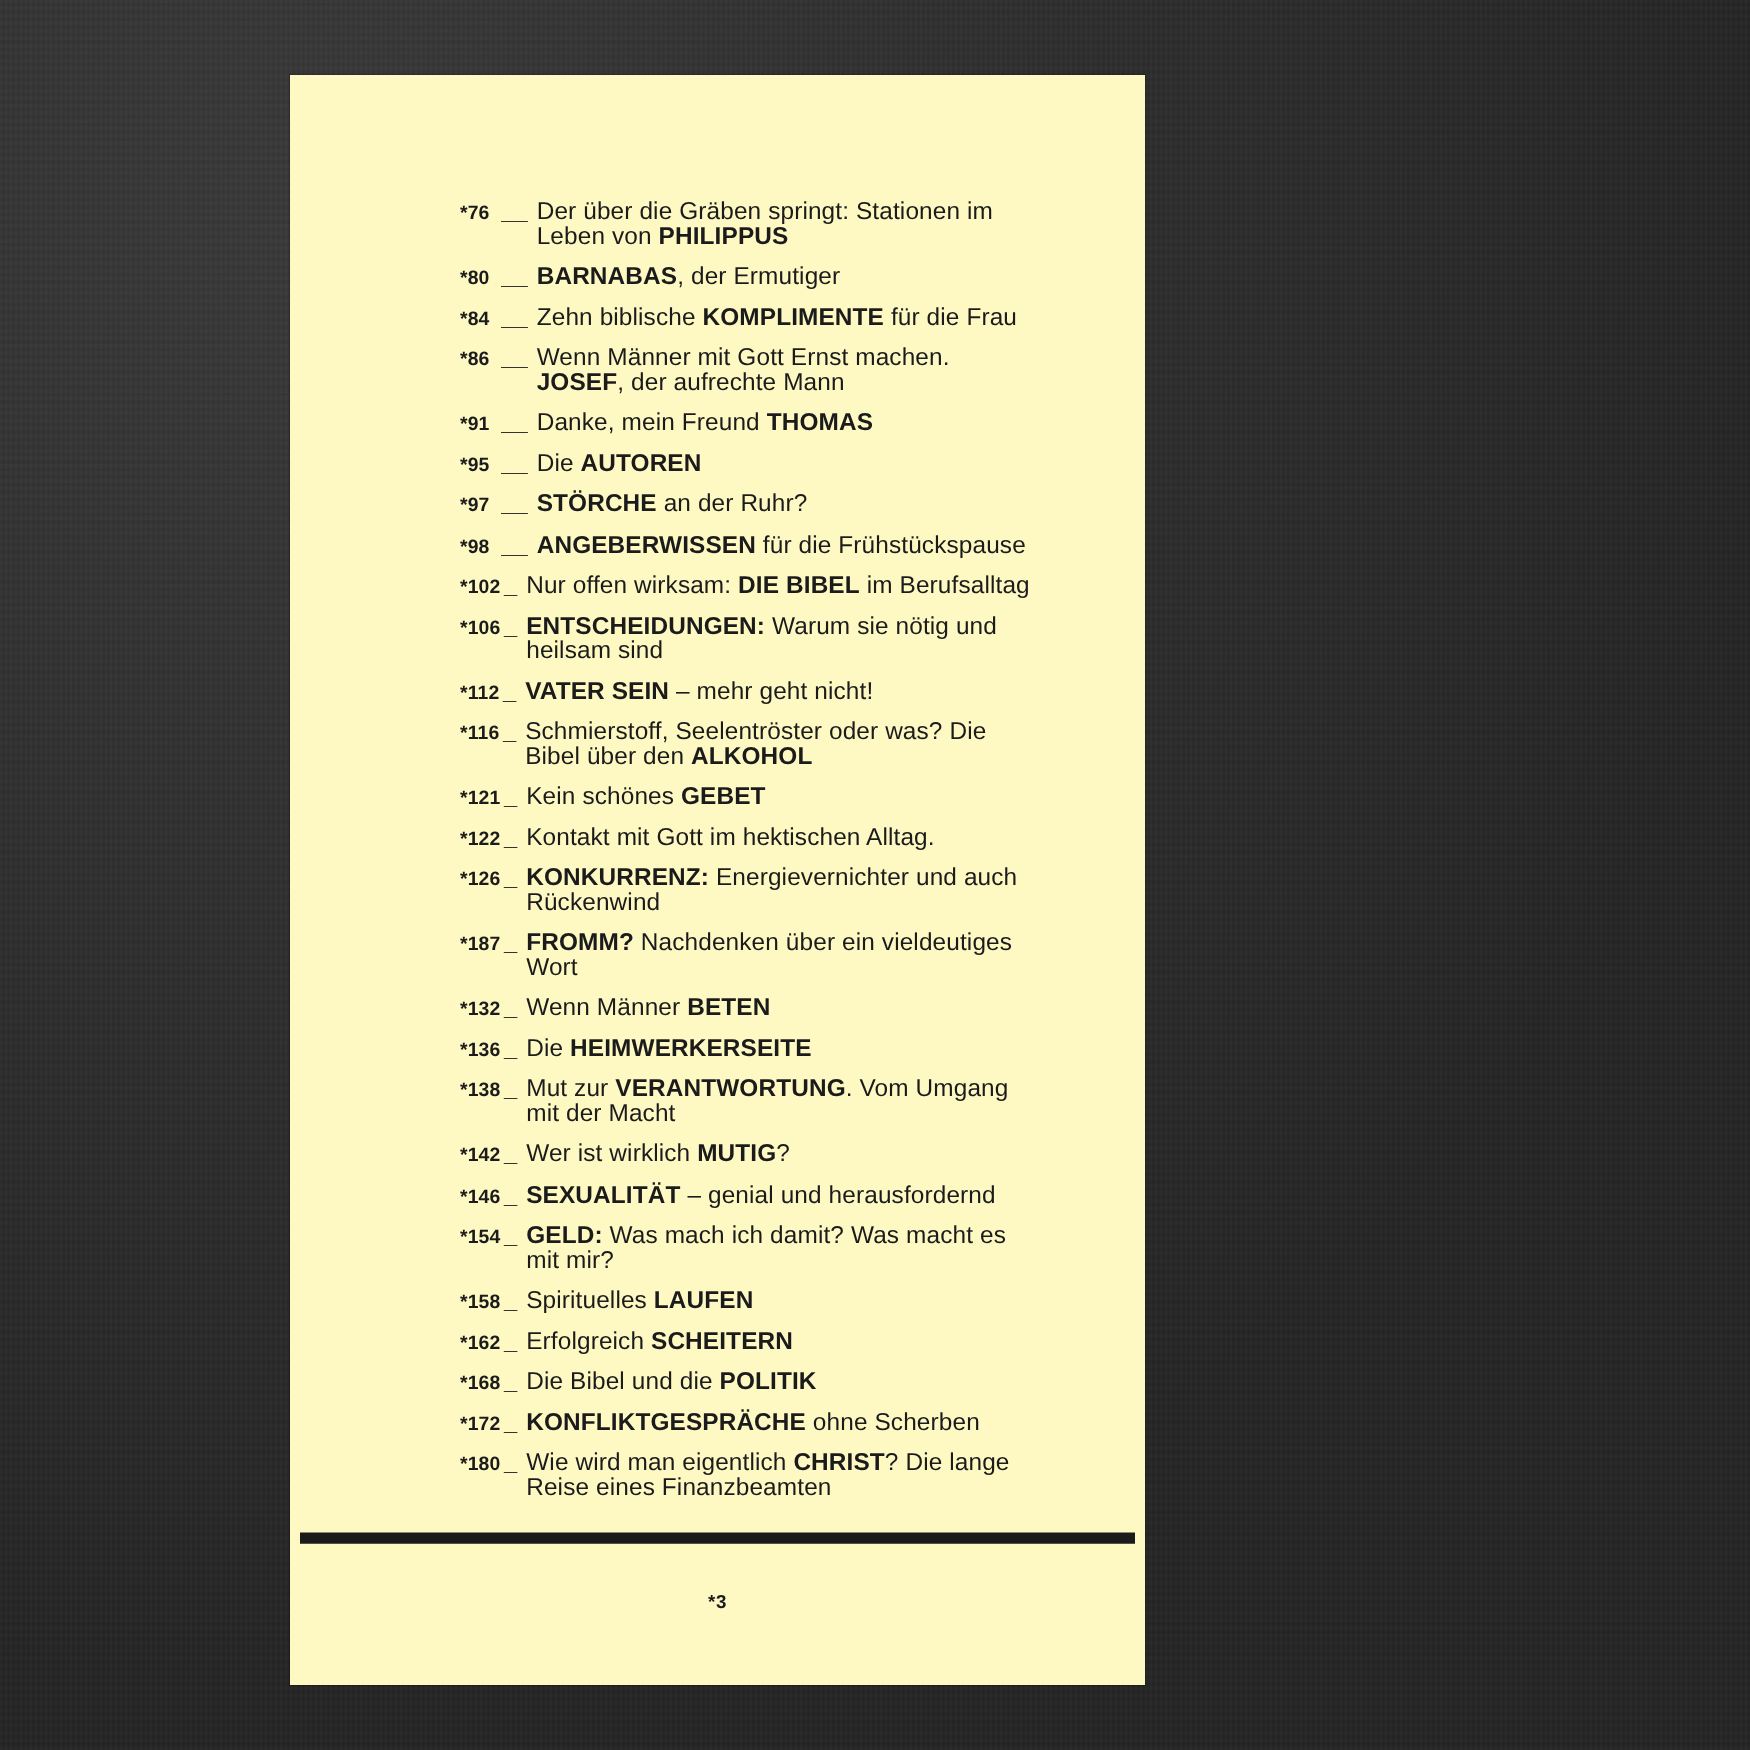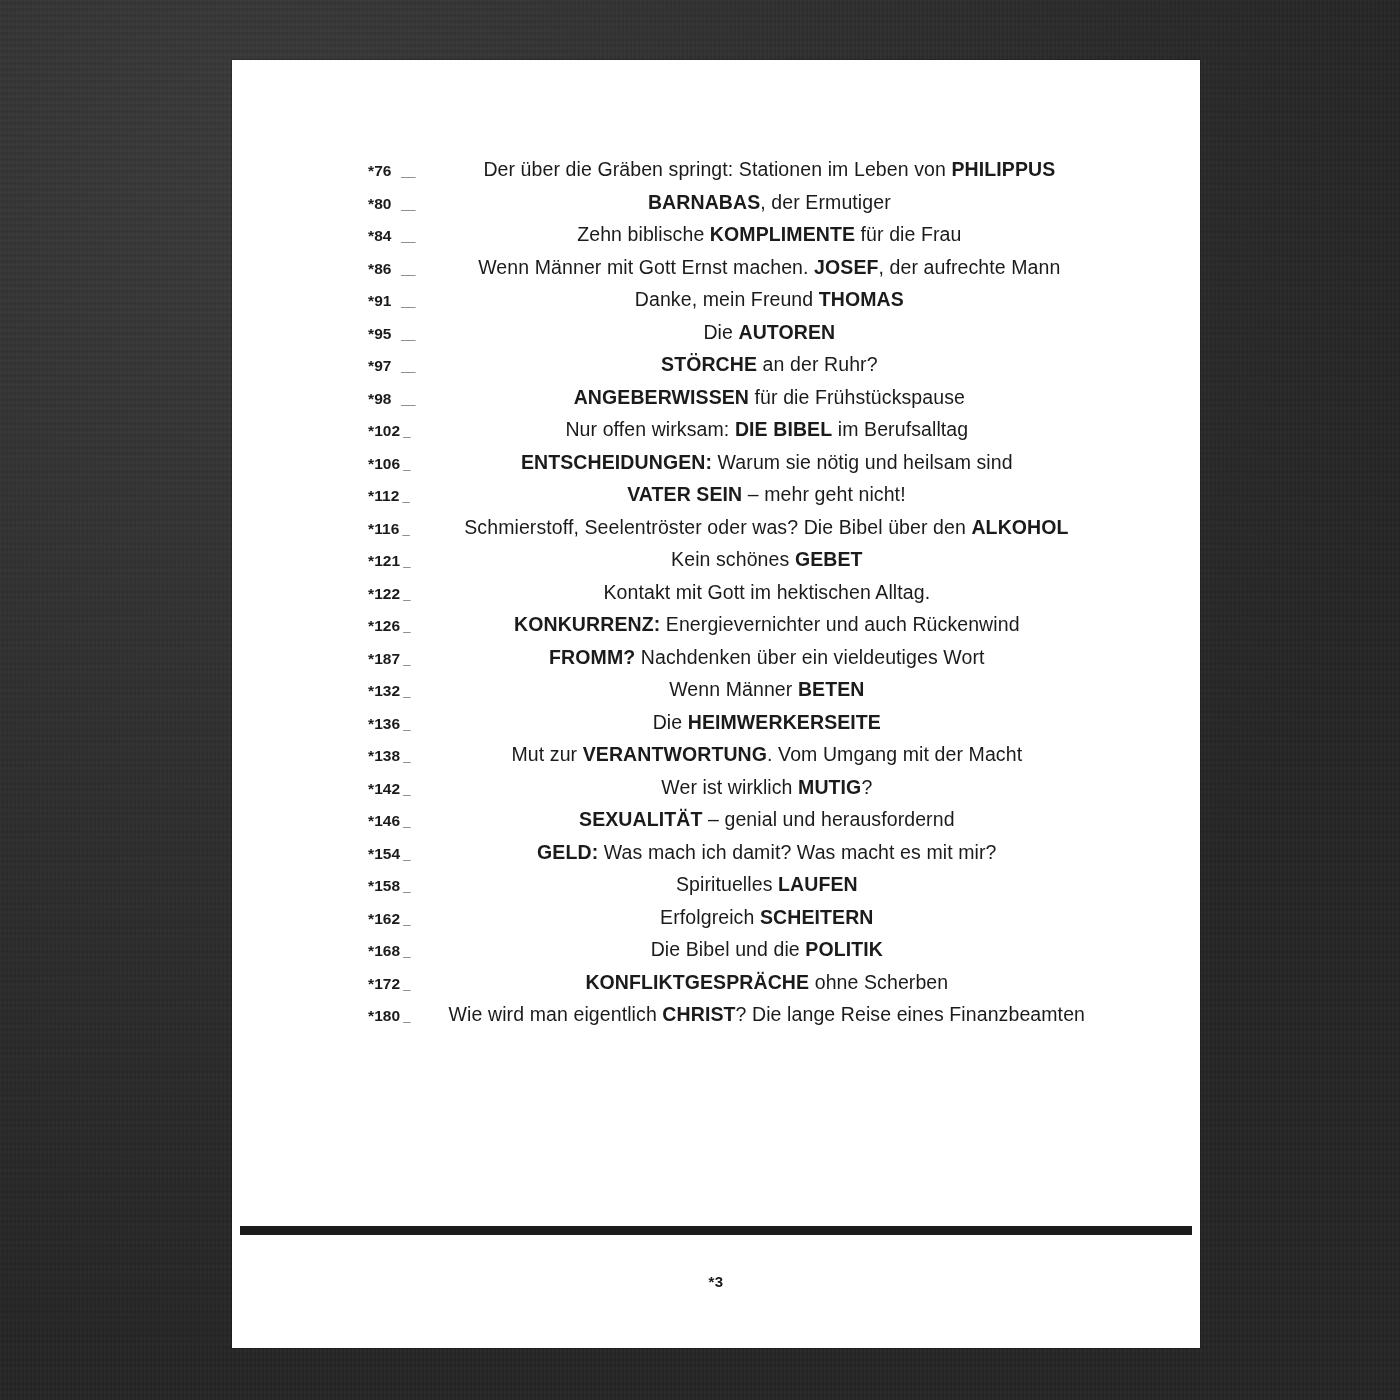--- a/index.html
+++ b/index.html
@@ -31,23 +31,23 @@
       repeating-linear-gradient(90deg, rgba(255,255,255,0.014) 0 2px, rgba(0,0,0,0.02) 2px 4px),
       repeating-linear-gradient(0deg, rgba(255,255,255,0.012) 0 3px, rgba(0,0,0,0.018) 3px 6px);
     opacity: .9;
   }
 
   
   .page {
     position: absolute;
     left: 232px;
     top: 60px;
-    width: 968px;
+    width: 684px;
     height: 1288px;
-    background: #ffffff;
+    background: #fef9c3;
     box-shadow: 0 0 0 1px rgba(0,0,0,0.2);
   }
 
   .page-inner {
     position: absolute;
     left: 0;
     top: 0;
     right: 0;
     bottom: 0;
     padding: 100px 84px 0 136px;
@@ -71,27 +71,26 @@
   }
   .toc-num {
     font-weight: bold;
     font-size: 15.5px;
     min-width: 30px;
     text-align: left;
     white-space: nowrap;
   }
   .toc-dash {
     font-weight: bold;
-    font-size: 13px;
+    font-size: 19px;
     margin: 0 7px 0 3px;
     white-space: pre;
   }
   .toc-text {
     flex: 1;
-    text-align: center;
   }
   .toc-text b {
     font-weight: bold;
   }
   .toc-cont {
     margin-left: 0;
     padding-left: 61px;
     margin-top: -6px;
     margin-bottom: 13px;
     font-size: 19.5px;

